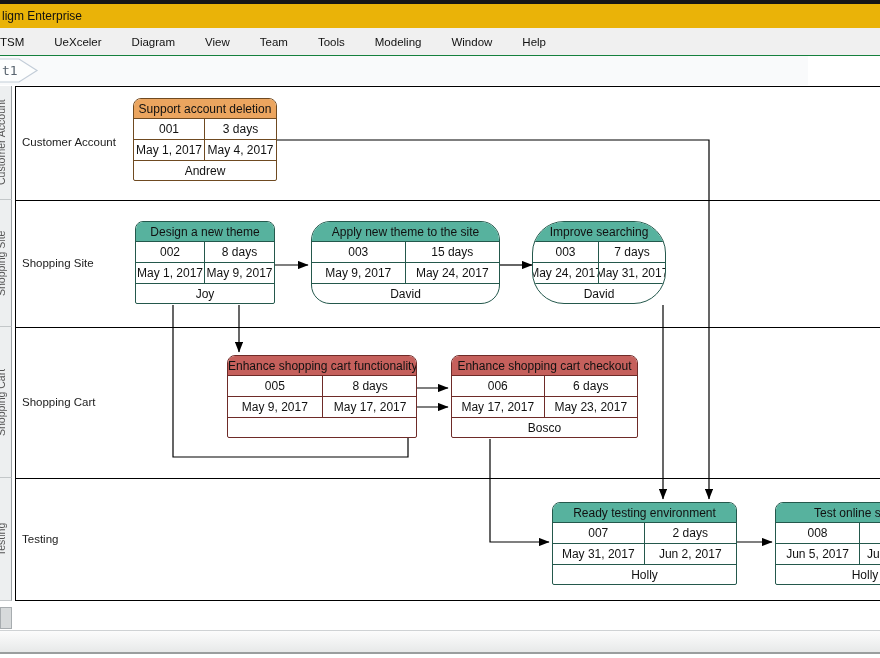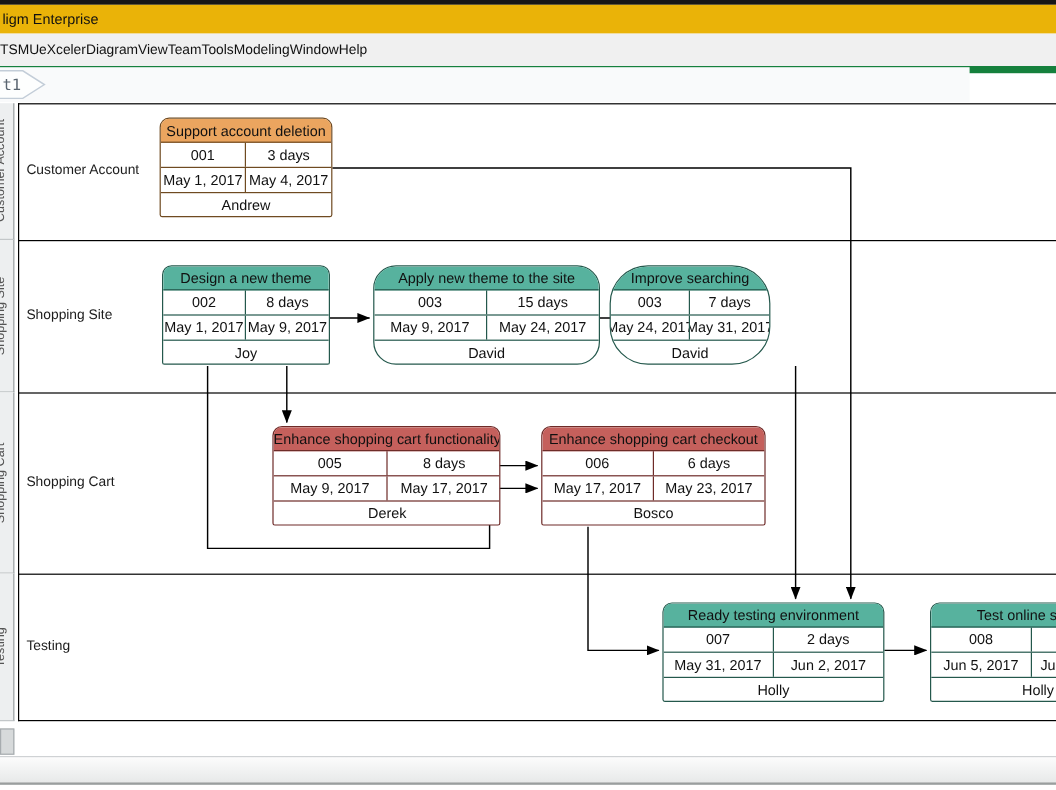--- a/index.html
+++ b/index.html
@@ -4,21 +4,21 @@
 <style>
   html,body{margin:0;padding:0;}
   body{font-family:"Liberation Sans", sans-serif; background:#fff;}
   #window{position:relative;width:880px;height:658px;overflow:hidden;background:#fff;}
 
   #top-strip{position:absolute;left:0;top:0;width:880px;height:4px;background:#161616;}
   #titlebar{position:absolute;left:0;top:4px;width:880px;height:24px;background:#eab308;}
   #titlebar .title{position:absolute;left:2px;top:5px;font-size:12px;color:#111;}
 
   #menubar{position:absolute;left:0;top:28px;width:880px;height:27px;background:#f0f0f0;
-    border-bottom:6px solid #15803d;display:flex;align-items:center;}
+    border-bottom:1px solid #15803d;display:flex;align-items:center;gap:30px;}
   .menu-item{font-size:11.5px;color:#111;white-space:nowrap;cursor:default;}
 
   #tabbar{position:absolute;left:0;top:56px;width:808px;height:29px;background:#f9fafb;}
   #tabbar svg{position:absolute;left:0;top:1px;}
 
   #canvas{position:absolute;left:0;top:85px;width:880px;height:545px;background:#fff;overflow:hidden;}
   #frame{position:absolute;left:15px;top:1px;width:865px;height:515px;box-sizing:border-box;
     border:1px solid #000;border-right:none;}
   .lane-divider{position:absolute;height:1px;background:#000;left:15px;width:865px;}
   .lane-label{position:absolute;font-size:11.5px;color:#1c1c1c;white-space:nowrap;}
@@ -151,21 +151,21 @@
           <div class="cells">
             <div class="cell c1">003</div>
             <div class="cell c2">15 days</div>
           </div>
           <div class="cells">
             <div class="cell c3">May 9, 2017</div>
             <div class="cell c4">May 24, 2017</div>
           </div>
           <div class="namerow">David</div>
         </div>
-        <div class="task teal" style="left: 508px; top: 136px; width: 134px; height: 83px; border-radius: 32px;">
+        <div class="task teal" style="left: 532px; top: 136px; width: 134px; height: 83px; border-radius: 32px;">
           <div class="hdr">Improve searching</div>
           <div class="cells">
             <div class="cell c1">003</div>
             <div class="cell c2">7 days</div>
           </div>
           <div class="cells">
             <div class="cell c3">May 24, 2017</div>
             <div class="cell c4">May 31, 2017</div>
           </div>
           <div class="namerow">David</div>
@@ -173,21 +173,20 @@
         <div class="task red" style="left: 195px; top: 270px; width: 190px; height: 83px; margin-left: 32px;">
           <div class="hdr">Enhance shopping cart functionality</div>
           <div class="cells">
             <div class="cell c1">005</div>
             <div class="cell c2">8 days</div>
           </div>
           <div class="cells">
             <div class="cell c3">May 9, 2017</div>
             <div class="cell c4">May 17, 2017</div>
           </div>
-          <div class="namerow">Derek</div>
         </div>
         <div class="task red" style="left: 451px; top: 270px; width: 187px; height: 83px;">
           <div class="hdr">Enhance shopping cart checkout</div>
           <div class="cells">
             <div class="cell c1">006</div>
             <div class="cell c2">6 days</div>
           </div>
           <div class="cells">
             <div class="cell c3">May 17, 2017</div>
             <div class="cell c4">May 23, 2017</div>

